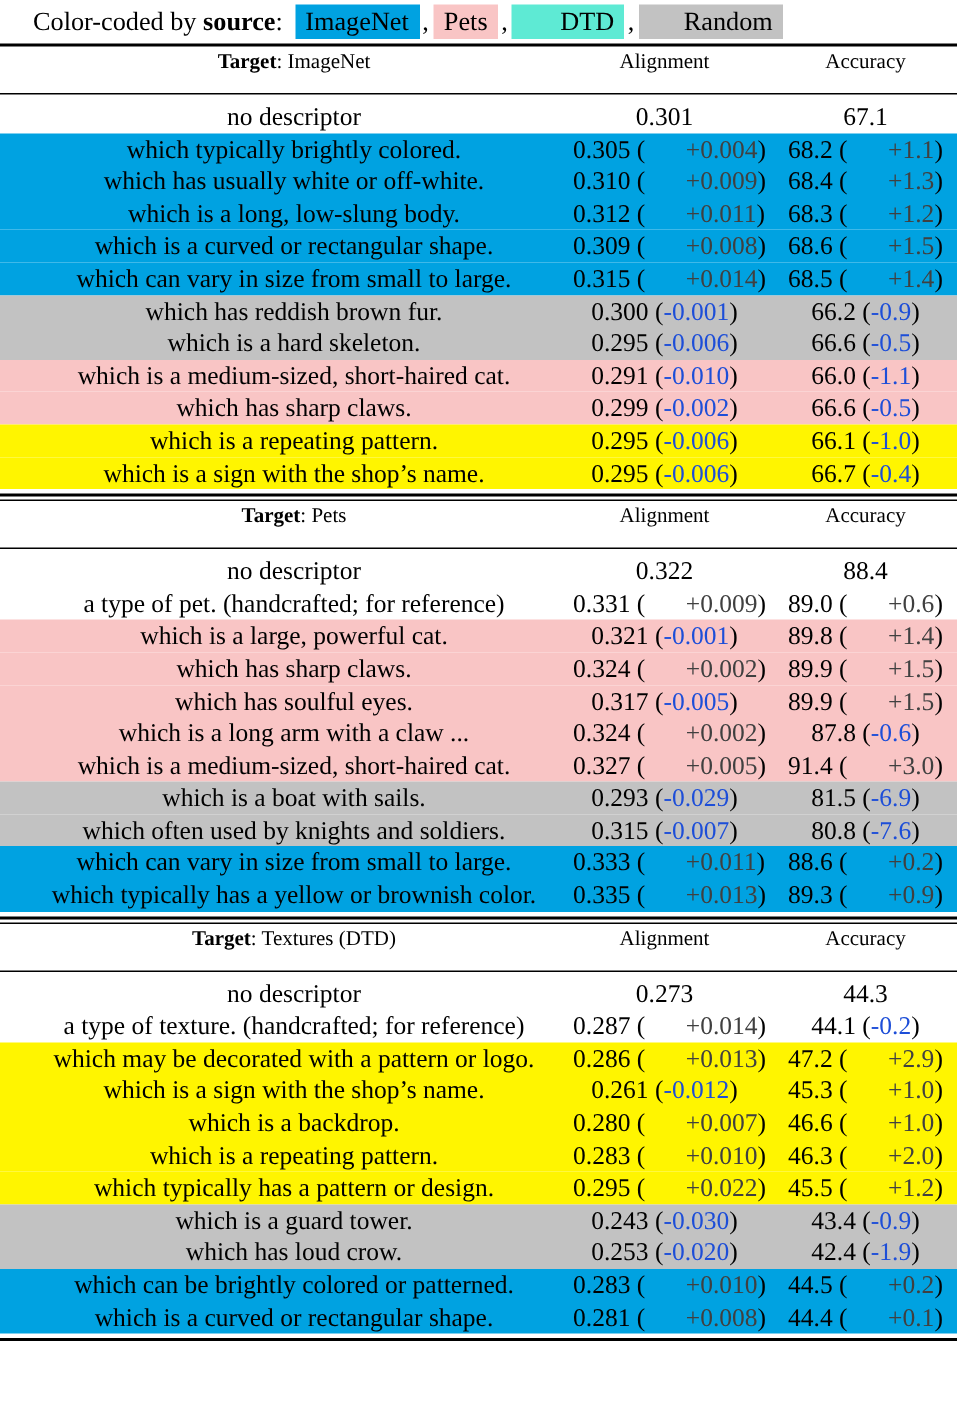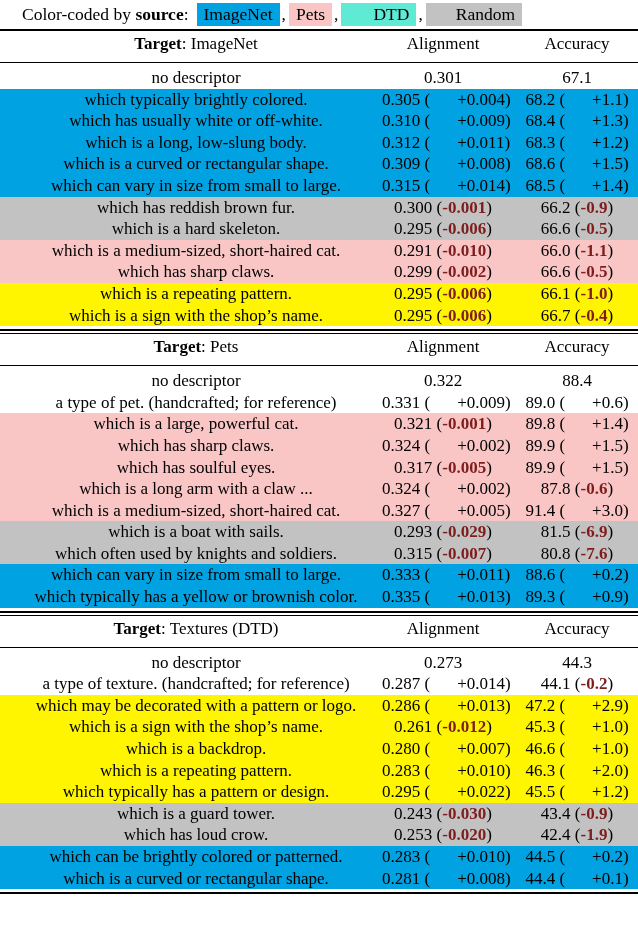--- a/index.html
+++ b/index.html
@@ -78,21 +78,21 @@
 
   .tbl td, .tbl th {
     padding: 0;
     margin: 0;
     vertical-align: baseline;
     font-weight: normal;
   }
 
   tr.hdr td {
     height: 28px;
-    font-size: 17px;
+    font-size: 14px;
     padding-top: 3px;
   }
   tr.hdr td.desc { padding-left: 22px; }
   tr.hdr td.desc b { font-weight: bold; }
   tr.hdr td.align,
   tr.hdr td.acc { padding-left: 12px; }
 
   tr.drow td {
     height: 21.6px;
     font-size: 17px;
@@ -105,22 +105,22 @@
   tr.spacer-top td { height: 4px; line-height: 4px; font-size: 0; }
   tr.spacer-bot td { height: 3px; line-height: 3px; font-size: 0; }
 
   
   tr.src-imagenet td { background: #00A2E1; }
   tr.src-pets td     { background: #F9C5C5; }
   tr.src-dtd td      { background: #FFF500; }
   tr.src-random td   { background: #C2C2C2; }
   tr.src-none td     { background: transparent; }
 
-  .delta-pos { color: #000000; margin-left: 27px; }
-  .delta-neg { color: #7f1d1d; font-weight: bold; }
+  .delta-pos { color: #404040; margin-left: 27px; }
+  .delta-neg { color: #1d4ed8; }
 
   .sect { margin: 0; padding: 0; }
 </style>
 </head>
 <body>
 
 <div class="page">
 
   <div class="legend">
     <span class="legend-text">

